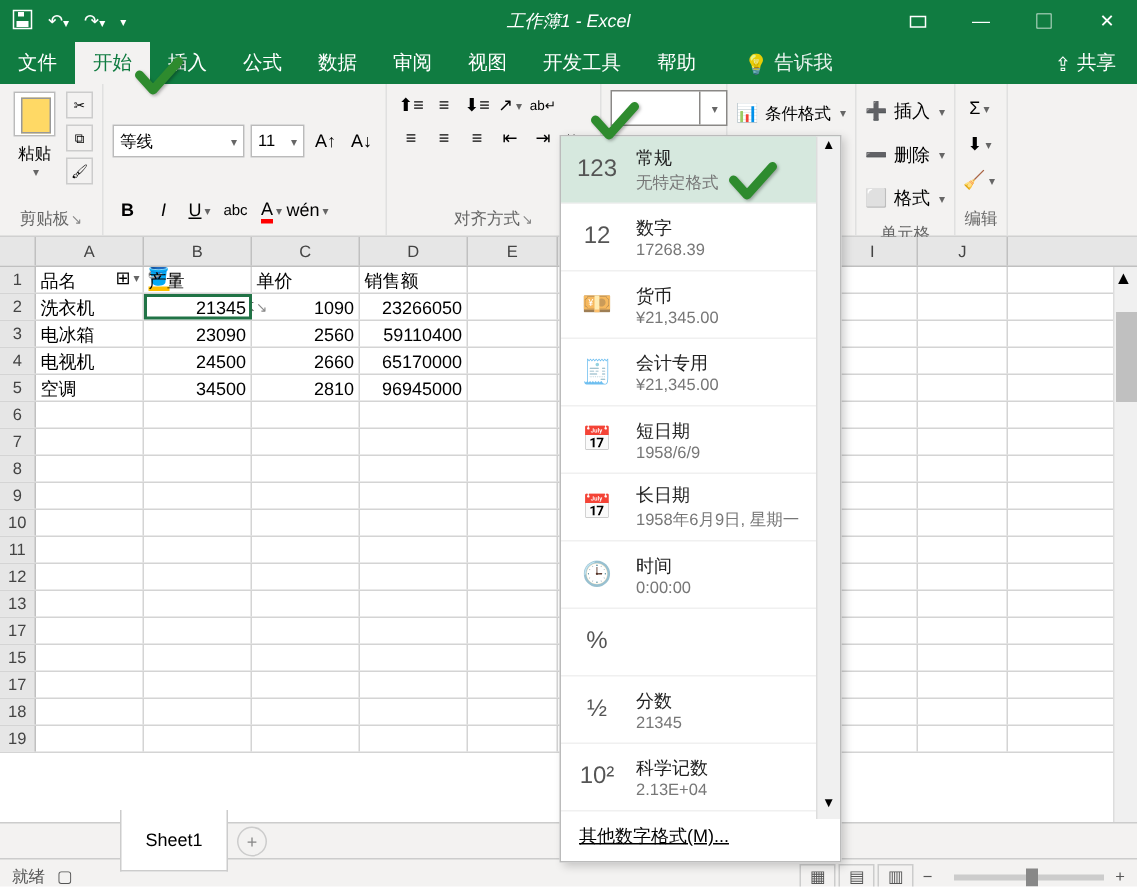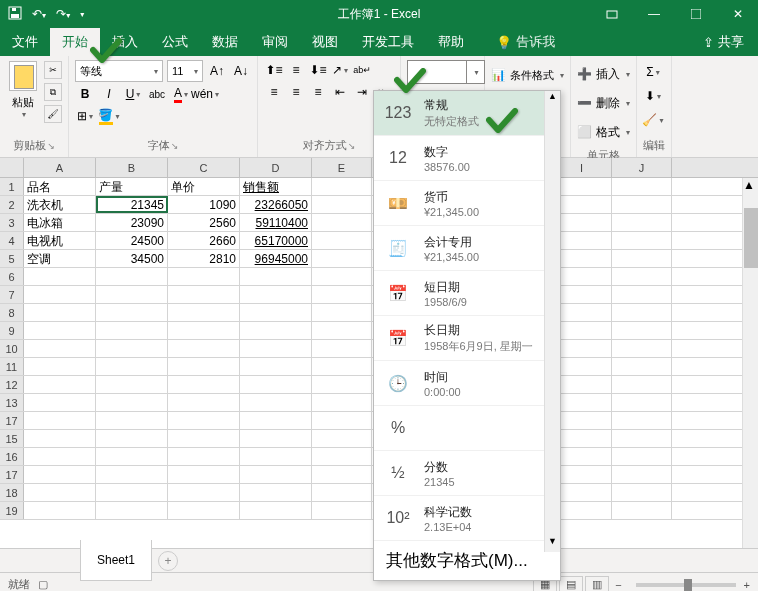--- a/index.html
+++ b/index.html
@@ -1,21 +1,21 @@
 <!DOCTYPE html>
 <html><head>
 <meta charset="utf-8">
 <style>
 * { box-sizing: border-box; margin: 0; padding: 0; font-family: "Microsoft YaHei", "Segoe UI", sans-serif; }
 body { background: #fff; width: 758px; height: 591px; overflow: hidden; font-size: 12px; position: relative; }
 
 .titlebar { height: 28px; background: #107c41; color: #fff; display: flex; align-items: center; position: relative; }
 .qat { display: flex; align-items: center; gap: 10px; padding-left: 8px; }
 .qat svg, .qat span { color: #fff; fill: #fff; }
-.title-text { position: absolute; left: 50%; transform: translateX(-50%); font-size: 12px; }
+.title-text { position: absolute; left: 50%; transform: translateX(-50%); font-size: 12px; font-style: italic; }
 .win-controls { margin-left: auto; display: flex; gap: 2px; }
 .win-btn { width: 40px; height: 28px; display: flex; align-items: center; justify-content: center; }
 
 .menubar { height: 28px; background: #107c41; display: flex; align-items: stretch; color: #fff; font-size: 13px; }
 .menu-item { padding: 0 12px; display: flex; align-items: center; cursor: pointer; }
 .menu-item.active { background: #f3f2f1; color: #107c41; position: relative; }
 .tellme { margin-left: 8px; display: flex; align-items: center; gap: 4px; opacity: 0.9; }
 .share-btn { margin-left: auto; padding: 0 14px; display: flex; align-items: center; gap: 4px; }
 
 .ribbon { height: 102px; background: #f3f2f1; border-bottom: 1px solid #d0d0d0; display: flex; }
@@ -26,21 +26,21 @@
 
 .clip-group .ribbon-group-body { flex-direction: row; align-items: flex-start; gap: 4px; }
 .paste-btn { display: flex; flex-direction: column; align-items: center; width: 34px; }
 .paste-icon { width: 28px; height: 30px; background: #fff; border: 1px solid #bbb; position: relative; margin-top: 3px; }
 .paste-icon::before { content: ""; position: absolute; left: 4px; top: 3px; width: 18px; height: 22px; background: #ffd965; border: 1px solid #999; }
 .paste-text { font-size: 11px; margin-top: 4px; }
 .clip-mini { display: flex; flex-direction: column; gap: 4px; padding-top: 3px; }
 .mini-icon { width: 18px; height: 18px; border: 1px solid #ccc; display: flex; align-items: center; justify-content: center; font-size: 9px; }
 
 .font-group .ribbon-group-body { flex-direction: column; gap: 2px; padding-top: 2px; }
-.font-row { display: flex; gap: 4px; align-items: center; }
+.font-row { display: flex; gap: 4px; align-items: center; margin-top: 23px; }
 .font-name-box { width: 88px; height: 22px; border: 1px solid #bbb; background: #fff; padding: 0 4px; display: flex; align-items: center; font-size: 11px; }
 .font-size-box { width: 36px; height: 22px; border: 1px solid #bbb; background: #fff; padding: 0 4px; display: flex; align-items: center; font-size: 11px; justify-content: space-between; }
 .btn-sm { width: 20px; height: 20px; display: flex; align-items: center; justify-content: center; font-size: 12px; }
 
 .align-group .ribbon-group-body { flex-direction: column; gap: 2px; padding-top: 2px; }
 .align-row { display: flex; gap: 2px; }
 
 .cond-group .ribbon-group-body { flex-direction: column; padding-top: 2px; gap: 2px; }
 .cond-row { display: flex; align-items: center; gap: 4px; height: 30px; }
 .cond-label { font-size: 11px; }
@@ -58,21 +58,21 @@
 .col-headers { display: flex; height: 20px; background: #e6e6e6; border-bottom: 1px solid #c0c0c0; }
 .corner { width: 24px; border-right: 1px solid #c0c0c0; background: #e6e6e6; }
 .ch { border-right: 1px solid #c0c0c0; text-align: center; font-size: 11px; line-height: 20px; color: #444; }
 .ch.A { width: 72px; } .ch.B { width: 72px; } .ch.C { width: 72px; } .ch.D { width: 72px; } .ch.E { width: 60px; }
 .ch.F { width: 60px; } .ch.G { width: 60px; } .ch.H { width: 60px; } .ch.I { width: 60px; } .ch.J { width: 60px; }
 
 .rows { }
 .row { display: flex; height: 18px; border-bottom: 1px solid #d4d4d4; }
 .rh { width: 24px; background: #e6e6e6; border-right: 1px solid #c0c0c0; text-align: center; font-size: 11px; line-height: 18px; color: #444; }
 .cell { border-right: 1px solid #d4d4d4; font-size: 12px; padding: 0 3px; line-height: 18px; overflow: hidden; white-space: nowrap; }
-.cell.A { width: 72px; } .cell.B { width: 72px; text-align: right; } .cell.C { width: 72px; text-align: right; } .cell.D { width: 72px; text-align: right; text-decoration: underline; }
+.cell.A { width: 72px; } .cell.B { width: 72px; text-align: right; } .cell.C { width: 72px; text-align: right; } .cell.D { width: 72px; text-align: right; }
 .cell.E { width: 60px; } .cell.F { width: 60px; } .cell.G { width: 60px; } .cell.H { width: 60px; } .cell.I { width: 60px; } .cell.J { width: 60px; }
 .cell.header-cell { text-align: left; }
 .selected-cell { outline: 2px solid #217346; outline-offset: -2px; background: #fff; }
 
 .sheet-tabs { height: 24px; border-top: 1px solid #ccc; display: flex; align-items: center; background: #f3f2f1; padding-left: 80px; gap: 6px; }
 .sheet-tab { background: #fff; border: 1px solid #ccc; border-top: none; padding: 13px 16px; font-size: 12px; }
 .add-sheet { width: 20px; height: 20px; border: 1px solid #ccc; border-radius: 50%; text-align: center; line-height: 18px; color: #888; }
 
 .statusbar { height: 24px; background: #f3f2f1; border-top: 1px solid #ccc; display: flex; align-items: center; padding: 0 8px; font-size: 11px; color: #555; }
 .sb-views { margin-left: auto; display: flex; gap: 2px; }
@@ -80,21 +80,21 @@
 .zoom-slider { width: 100px; height: 4px; background: #ccc; margin: 0 8px; position: relative; }
 .zoom-slider::after { content:""; position:absolute; left: 48px; top: -4px; width: 8px; height: 12px; background: #888; }
 
 .format-dropdown { position: absolute; left: 373px; top: 90px; width: 188px; background: #fff; border: 1px solid #bbb; box-shadow: 2px 2px 6px rgba(0,0,0,0.2); z-index: 100; }
 .fmt-item { display: flex; align-items: center; padding: 6px 8px; gap: 10px; border-bottom: 1px solid #f0f0f0; }
 .fmt-item.highlight { background: #d6e8de; }
 .fmt-icon { width: 32px; height: 32px; display: flex; align-items: center; justify-content: center; font-size: 16px; color: #555; flex-shrink: 0; }
 .fmt-text { display: flex; flex-direction: column; }
 .fmt-name { font-size: 12px; color: #222; }
 .fmt-sample { font-size: 11px; color: #777; }
-.fmt-more { padding: 8px 12px; font-size: 17px; }
+.fmt-more { padding: 8px 12px; font-size: 12px; text-decoration: underline; }
 .fmt-scroll { position: absolute; right: 0; top: 0; bottom: 28px; width: 16px; background: #f0f0f0; border-left: 1px solid #ddd; }
 .fmt-scroll .up, .fmt-scroll .down { height: 16px; text-align: center; font-size: 9px; }
 
 .green-check { position: absolute; z-index: 200; }
 .green-check svg { filter: drop-shadow(1px 1px 1px rgba(0,0,0,0.3)); }
 
 .vscroll { position: absolute; right: 0; top: 20px; bottom: 0; width: 16px; background: #f0f0f0; border-left: 1px solid #ddd; }
 .vscroll .thumb { width: 14px; height: 60px; background: #c0c0c0; margin: 16px auto 0; }
 
 .caret { font-size: 8px; margin-left: 2px; color: #666; }
@@ -509,33 +509,20 @@
         <div class="cell C"></div>
         <div class="cell D"></div>
         <div class="cell E"></div>
         <div class="cell F"></div>
         <div class="cell G"></div>
         <div class="cell H"></div>
         <div class="cell I"></div>
         <div class="cell J"></div>
   </div>
       <div class="row">
-    <div class="rh">16</div>
-    <div class="cell A"></div>
-        <div class="cell B"></div>
-        <div class="cell C"></div>
-        <div class="cell D"></div>
-        <div class="cell E"></div>
-        <div class="cell F"></div>
-        <div class="cell G"></div>
-        <div class="cell H"></div>
-        <div class="cell I"></div>
-        <div class="cell J"></div>
-  </div>
-      <div class="row">
     <div class="rh">17</div>
     <div class="cell A"></div>
         <div class="cell B"></div>
         <div class="cell C"></div>
         <div class="cell D"></div>
         <div class="cell E"></div>
         <div class="cell F"></div>
         <div class="cell G"></div>
         <div class="cell H"></div>
         <div class="cell I"></div>
@@ -580,21 +567,21 @@
     <div class="fmt-icon">123</div>
     <div class="fmt-text">
       <div class="fmt-name">常规</div>
       <div class="fmt-sample">无特定格式</div>
     </div>
   </div>
       <div class="fmt-item ">
     <div class="fmt-icon">12</div>
     <div class="fmt-text">
       <div class="fmt-name">数字</div>
-      <div class="fmt-sample">38576.00</div>
+      <div class="fmt-sample">17268.39</div>
     </div>
   </div>
       <div class="fmt-item ">
     <div class="fmt-icon">💴</div>
     <div class="fmt-text">
       <div class="fmt-name">货币</div>
       <div class="fmt-sample">¥21,345.00</div>
     </div>
   </div>
       <div class="fmt-item ">

